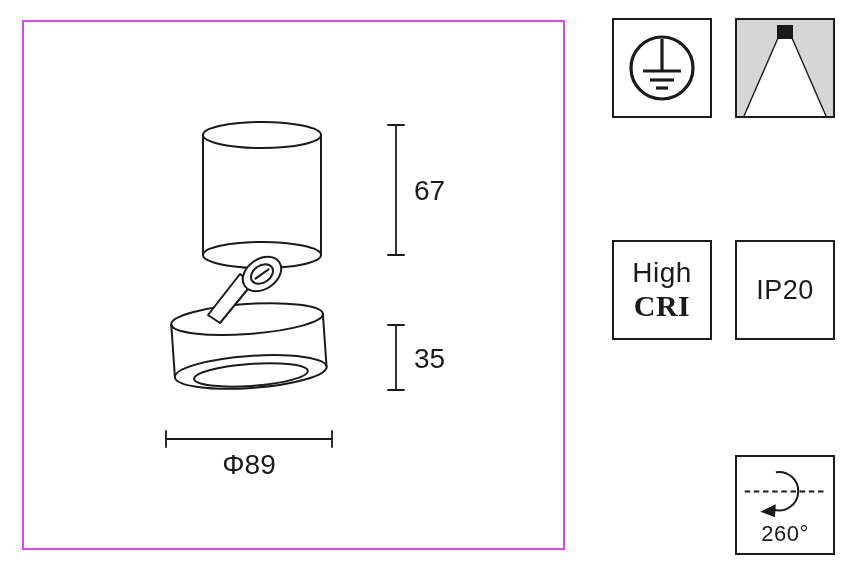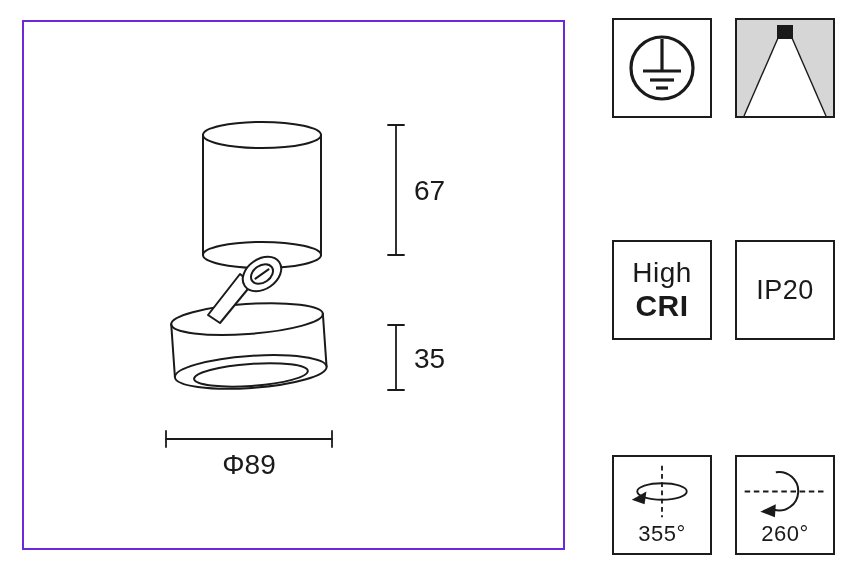--- a/index.html
+++ b/index.html
@@ -9,21 +9,21 @@
     font-family: "Liberation Sans", sans-serif;
     color: #1a1a1a;
     position: relative;
     overflow: hidden;
   }
   .page { position: relative; width: 850px; height: 572px; background: #fff; }
 
   .drawing-box {
     position: absolute; left: 22px; top: 20px;
     width: 543px; height: 530px;
-    border: 2px solid #6d28d9;
+    border: 2px solid #d946ef;
     background: #fff;
   }
   .drawing-box svg { display: block; width: 100%; height: 100%; }
 
   .badge {
     position: absolute; width: 100px; height: 100px;
     border: 2px solid #1c1c1c; background: #fff;
     display: flex; flex-direction: column;
     align-items: center; justify-content: center;
     overflow: hidden;
@@ -32,21 +32,21 @@
   .b2 { left: 735px; top: 18px; padding: 0; }
   .b3 { left: 612px; top: 240px; }
   .b4 { left: 735px; top: 240px; }
   .b5 { left: 612px; top: 455px; }
   .b6 { left: 735px; top: 455px; }
 
   .badge svg.icon-fill { display: block; width: 96px; height: 96px; }
   .badge svg.icon-small { display: block; width: 96px; height: 60px; margin-top: 7px; }
 
   .cri-top  { font-size: 28px; font-weight: 400; line-height: 1.15; letter-spacing: 0.5px; }
-  .cri-main { font-size: 30px; font-weight: 700; line-height: 1.15; letter-spacing: 0.5px; }
+  .cri-main { font-size: 30px; font-weight: 700; line-height: 1.15; letter-spacing: 0.5px; font-family: Liberation Serif, serif; }
   .ip-label { font-size: 27px; font-weight: 400; letter-spacing: 0.5px; }
   .angle-label { font-size: 22px; font-weight: 400; margin-top: 2px; margin-bottom: 6px; letter-spacing: 0.5px; }
 
   .dim-text { font-size: 28px; fill: #1a1a1a; font-family: "Liberation Sans", sans-serif; }
 </style>
 </head>
 <body>
 
 <div class="page">
 
@@ -126,28 +126,20 @@
 
   <div class="badge b3">
     <div class="cri-top">High</div>
     <div class="cri-main">CRI</div>
   </div>
 
   <div class="badge b4">
     <div class="ip-label">IP20</div>
   </div>
 
-  <div class="badge b5">
-    <svg class="icon-small" viewBox="0 0 96 60">
-      <line x1="48" y1="2" x2="48" y2="58" stroke="#1a1a1a" stroke-width="2" stroke-dasharray="5 4"></line>
-      <ellipse cx="48" cy="30" rx="27" ry="9" fill="none" stroke="#1a1a1a" stroke-width="2"></ellipse>
-      <polygon points="15,39 31,30 29,44" fill="#1a1a1a"></polygon>
-    </svg>
-    <div class="angle-label">355°</div>
-  </div>
 
   <div class="badge b6">
     <svg class="icon-small" viewBox="0 0 96 60">
       <line x1="4" y1="30" x2="92" y2="30" stroke="#1a1a1a" stroke-width="2" stroke-dasharray="6 4"></line>
       <path d="M 38,9 A 21 21 0 1 1 36,50" fill="none" stroke="#1a1a1a" stroke-width="2.2"></path>
       <polygon points="21,52 38,44 37,58" fill="#1a1a1a"></polygon>
     </svg>
     <div class="angle-label">260°</div>
   </div>
 

